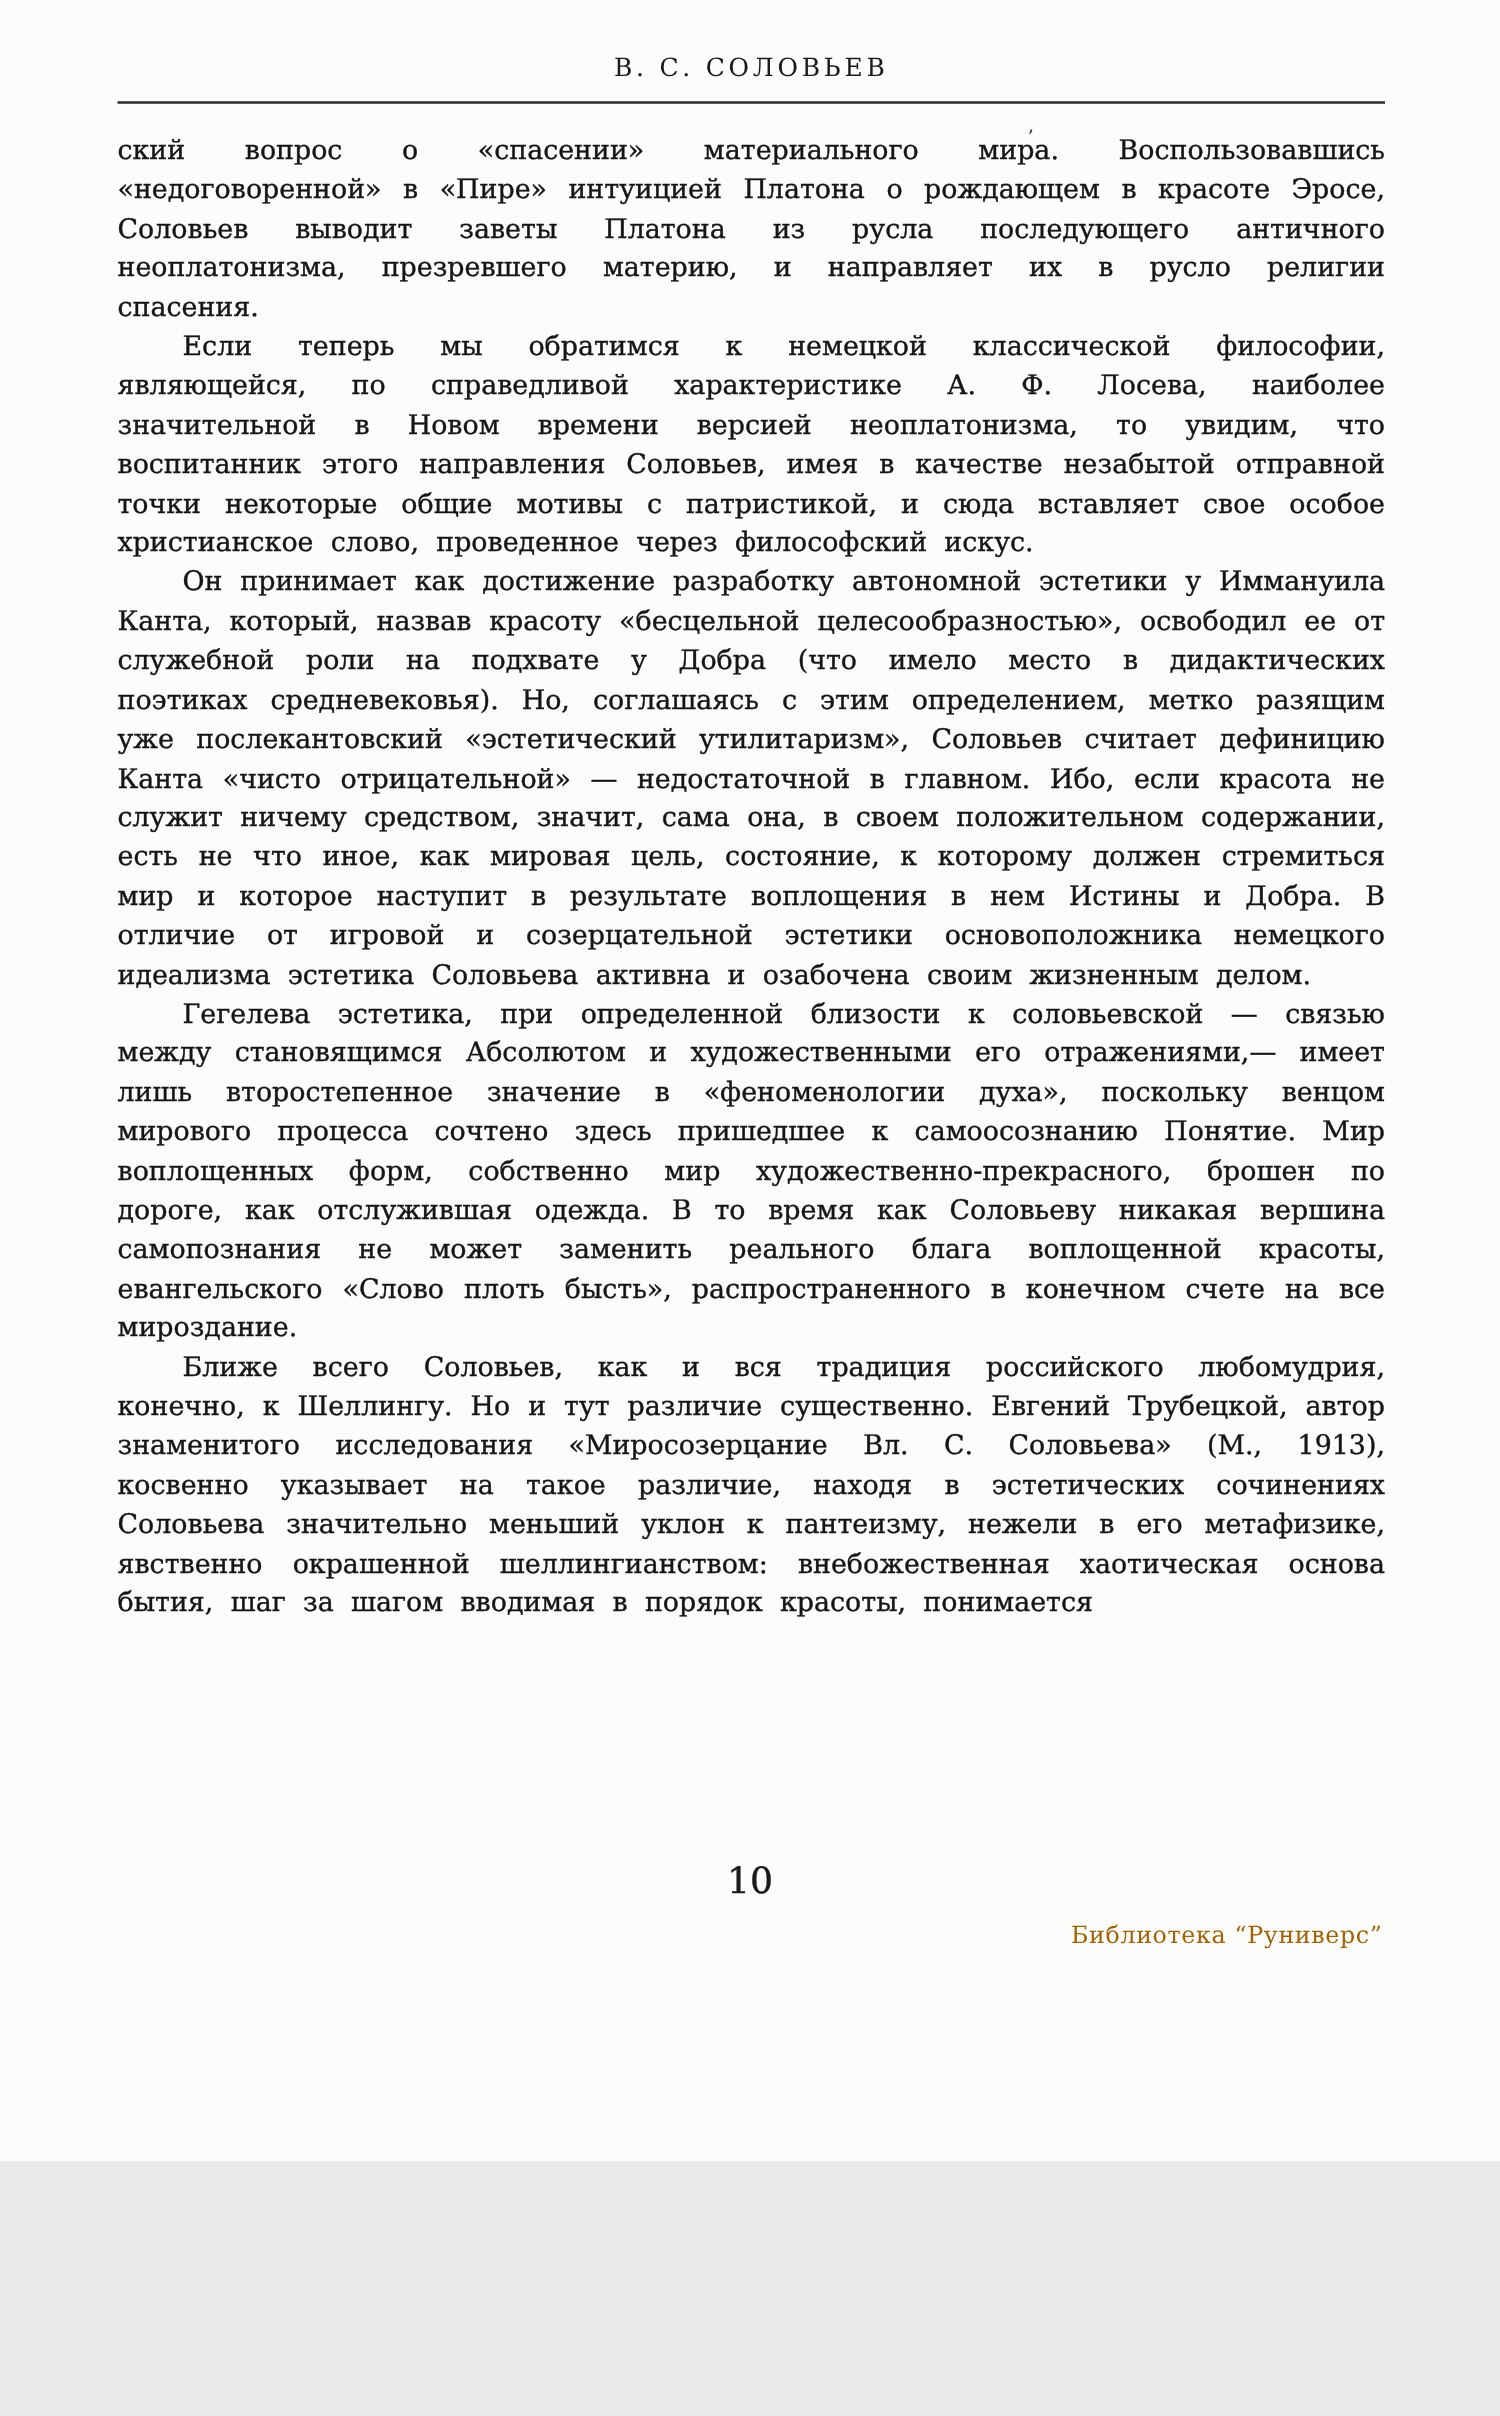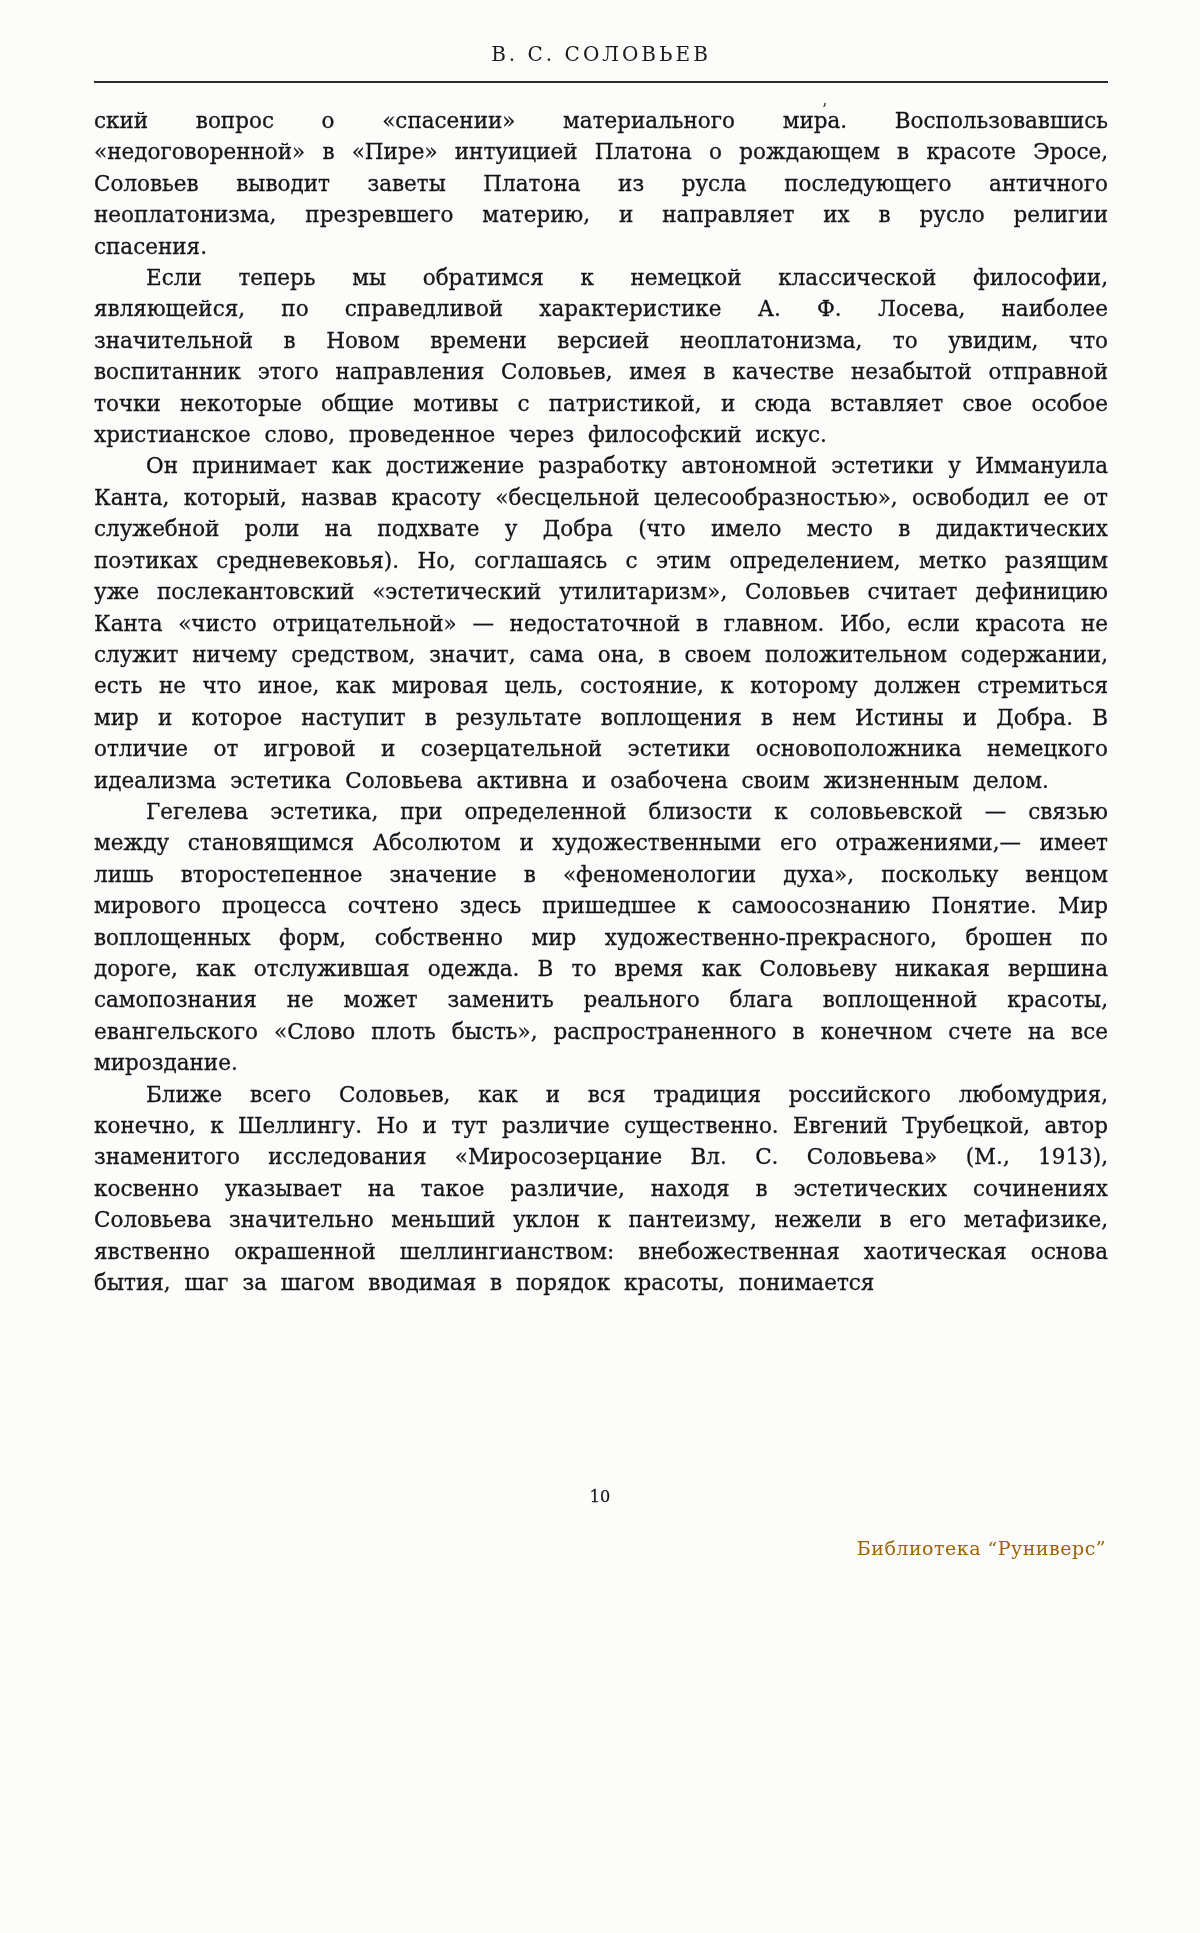--- a/index.html
+++ b/index.html
@@ -3,21 +3,21 @@
 <meta charset="utf-8">
 <style>
   html, body {
     margin: 0;
     padding: 0;
     background: #e9e9e9;
   }
   .sheet {
     position: relative;
     width: 1200px;
-    height: 1933px;
+    height: 1729px;
     margin: 0 auto;
     background: #fcfcfa;
     color: #151515;
     font-family: "DejaVu Serif", "Liberation Serif", serif;
     overflow: hidden;
   }
   .textblock {
     position: absolute;
     left: 94px;
     top: 42px;
@@ -56,21 +56,21 @@
   }
   .para.no-indent {
     text-indent: 0;
   }
   .page-number {
     position: absolute;
     left: 0;
     top: 1487px;
     width: 1200px;
     text-align: center;
-    font-size: 16px;
+    font-size: 29px;
     color: #1a1a1a;
     -webkit-text-stroke: 0.3px currentColor;
   }
   .footer-credit {
     position: absolute;
     right: 94px;
     top: 1537px;
     font-size: 19px;
     color: #a16207;
     letter-spacing: 0.5px;

